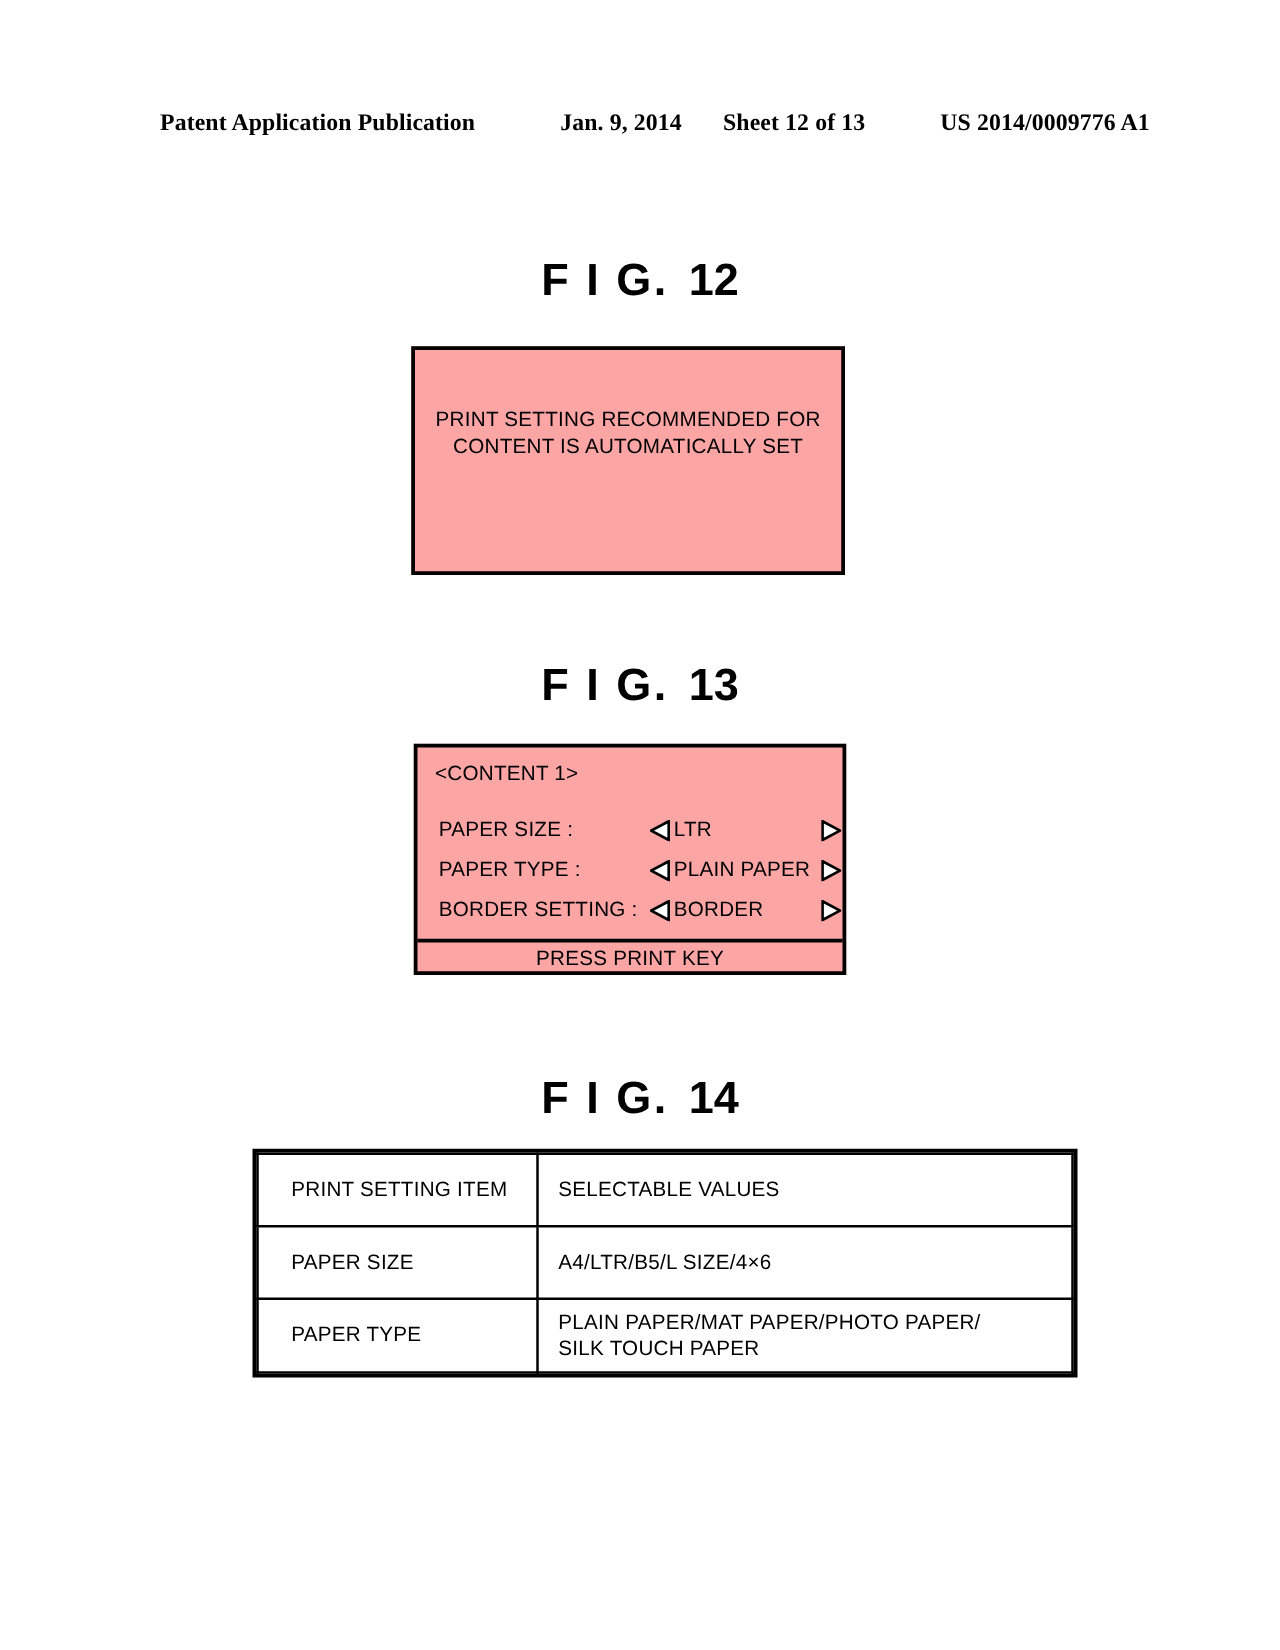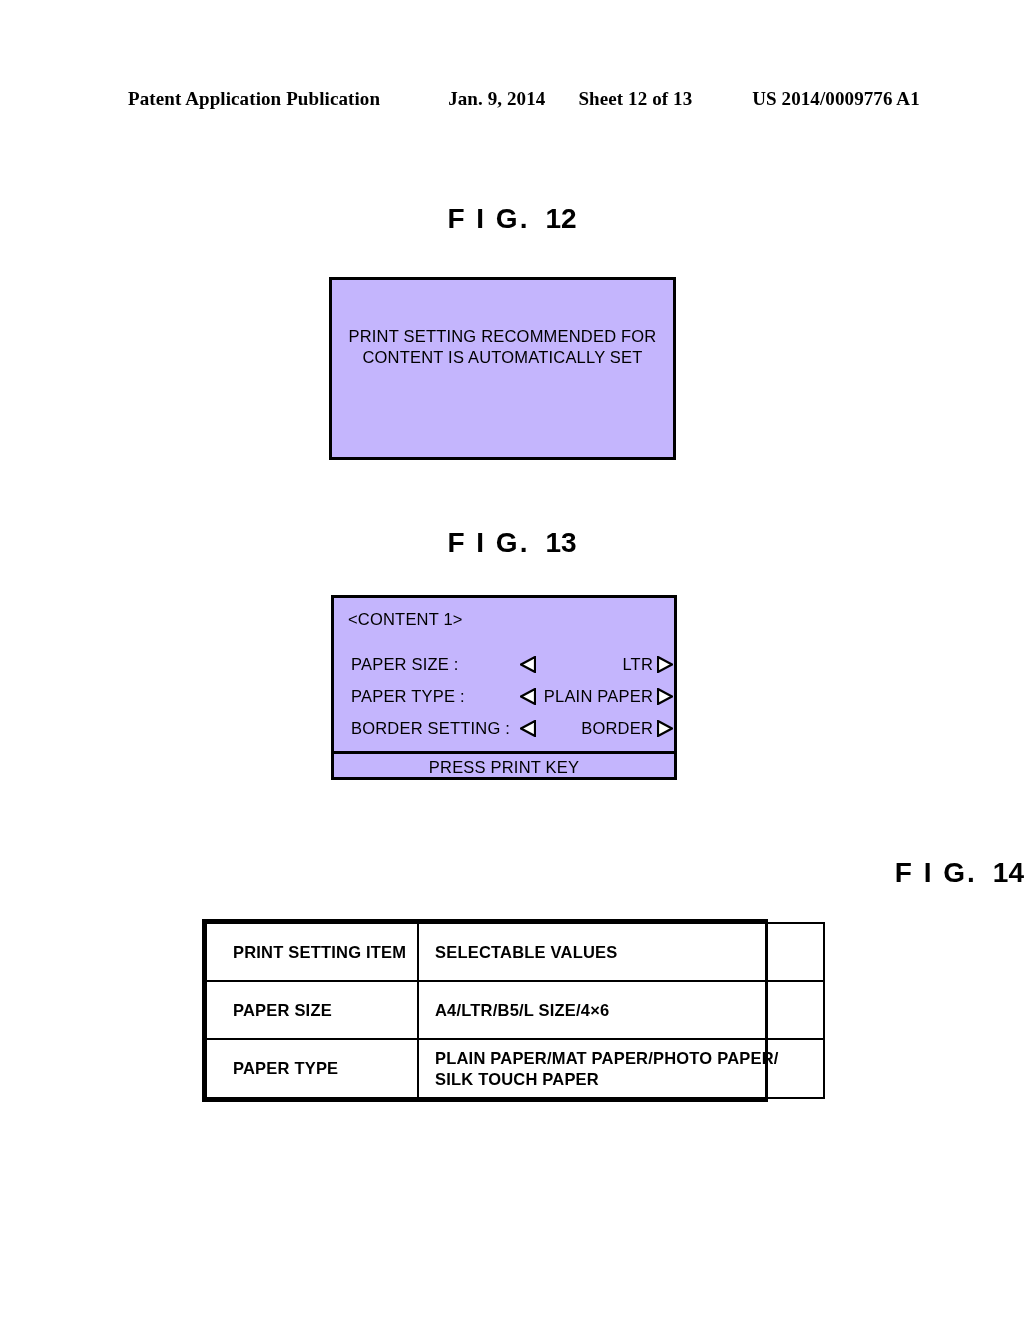--- a/index.html
+++ b/index.html
@@ -38,35 +38,35 @@
   .hdr-patno { margin-left: 44px; }
 
   
   .fig-title {
     position: absolute;
     width: 100%;
     left: 0;
     text-align: center;
     font-family: "Liberation Sans", sans-serif;
     font-weight: bold;
-    font-size: 28px;
+    font-size: 36px;
     letter-spacing: 2px;
   }
   .fig-title .fignum { margin-left: 16px; letter-spacing: 0px; }
 
   #fig12-title { top: 203px; }
   #fig13-title { top: 527px; }
-  #fig14-title { top: 857px; text-align: right; }
+  #fig14-title { top: 857px; }
 
   
   .panel {
     position: absolute;
     border: 3px solid #000;
     box-sizing: border-box;
-    background: #c4b5fd;
+    background: #fca5a5;
   }
   .panel-body {
     box-sizing: border-box;
     position: relative;
     width: 100%;
   }
   .panel-footer {
     box-sizing: border-box;
     width: 100%;
     border-top: 3px solid #000;
@@ -138,35 +138,34 @@
   .arrow {
     width: 19px;
     flex: 0 0 19px;
     display: flex;
     align-items: center;
     justify-content: center;
   }
   .arrow svg { display: block; }
   .setting-value {
     flex: 1 1 auto;
-    text-align: right;
+    text-align: left;
     padding: 0 2px;
   }
 
   
   #fig14-table {
     position: absolute;
     left: 202px;
     top: 919px;
-    width: 566px;
+    width: 660px;
     border: 3px solid #000;
     border-collapse: collapse;
     box-sizing: border-box;
     background: #fff;
-    font-weight: bold;
   }
   #fig14-table table {
     width: 100%;
     border-collapse: collapse;
     table-layout: fixed;
   }
   #fig14-table td {
     border: 2px solid #000;
     font-size: 16.5px;
     letter-spacing: 0.2px;

